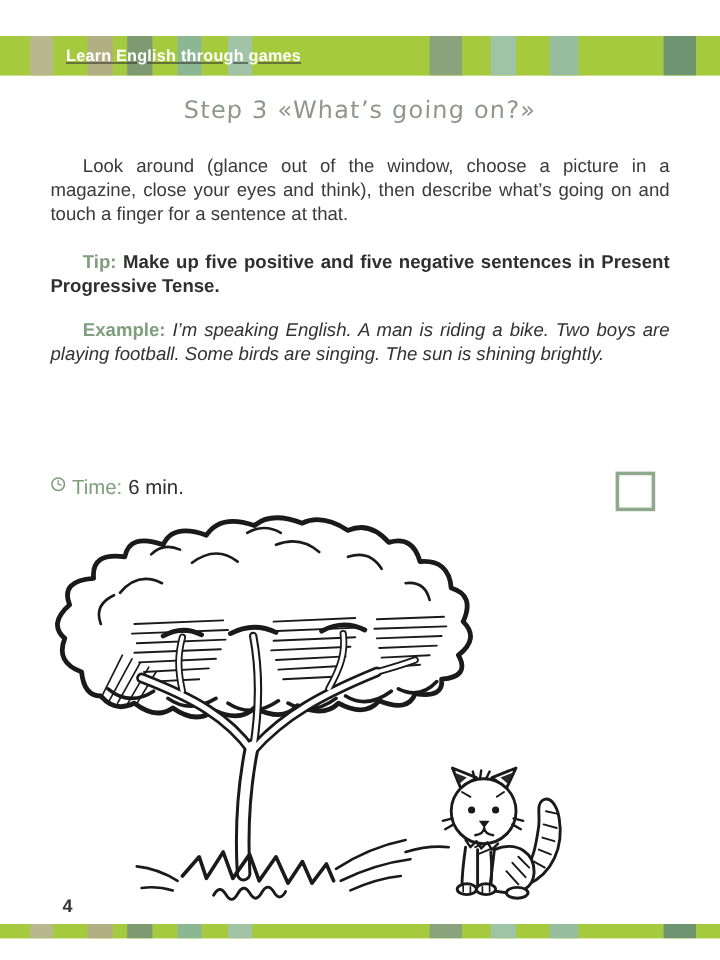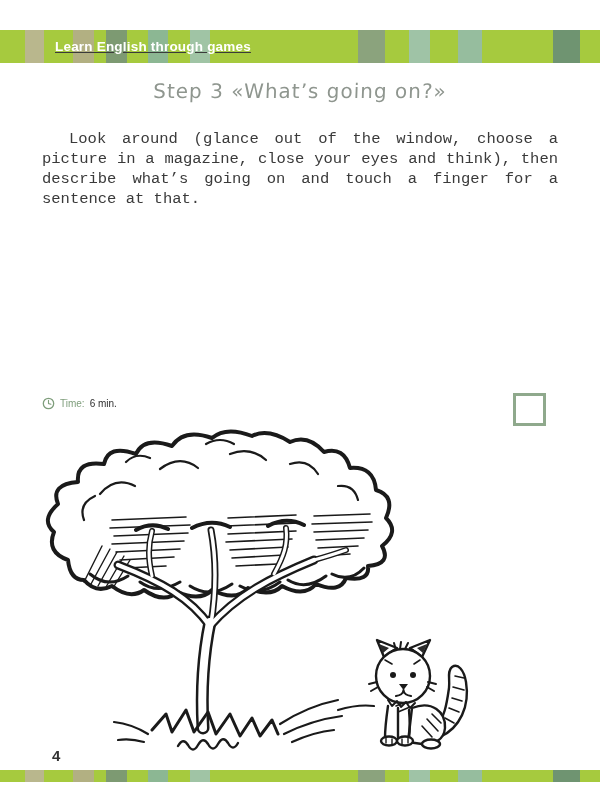--- a/index.html
+++ b/index.html
@@ -16,29 +16,29 @@
 
   
   .step-title{position:absolute;top:79px;left:0;width:100%;text-align:center;
               font-size:20px;letter-spacing:1px;color:#8f968f;
               font-family:"DejaVu Sans",sans-serif;transform:skewX(-2deg);}
 
   
   .text-block{position:absolute;top:129px;left:42px;width:516px;
               font-size:15.5px;line-height:20px;text-align:justify;}
   .text-block p{margin:0;text-indent:27px;}
-  .p-intro{margin-bottom:20px !important;font-family:Liberation Mono, monospace;}
+  .p-intro{margin-bottom:20px !important;}
   .p-tip{margin-bottom:17px !important;font-weight:bold;color:#2f2f2f;}
   .label-green{color:#7f9e7c;font-weight:bold;}
   .p-example{font-style:italic;color:#323232;}
   .p-example .label-green{font-style:normal;}
 
   
-  .time-row{position:absolute;top:397px;left:42px;display:flex;align-items:center;gap:5px;
-            font-size:10px;}
+  .time-row{position:absolute;top:397px;left:42px;display:flex;gap:5px;
+            font-size:17px;}
   .time-label{color:#7f9e7c;}
   .time-value{color:#2e2e2e;}
 
   
   .checkbox{position:absolute;top:393px;left:513px;width:33px;height:33px;
             border:3px solid #8fa98c;background:#fff;box-sizing:border-box;}
 
   
   .tree{position:absolute;top:424px;left:40px;width:360px;height:340px;}
   .cat{position:absolute;top:634px;left:352px;width:130px;height:120px;}
@@ -62,21 +62,25 @@
       <div class="stripe" style="left: 409px; width: 21px; background: rgb(159, 195, 166);"></div>
       <div class="stripe" style="left: 458px; width: 24px; background: rgb(150, 189, 158);"></div>
       <div class="stripe" style="left: 553px; width: 27px; background: rgb(111, 148, 113);"></div>
     </div>
 
   <div class="step-title">Step 3 «What’s going on?»</div>
 
   <div class="text-block">
     <p class="p-intro">Look around (glance out of the window, choose a picture in a magazine, close your eyes and think), then describe what’s going on and touch a finger for a sentence at that.</p>
 
+    <p class="p-tip"><span class="label-green">Tip:</span>
+      <span>Make up five positive and five negative sentences in Present Progressive Tense.</span></p>
 
+    <p class="p-example"><span class="label-green">Example:</span>
+      <span>I’m speaking English. A man is riding a bike. Two boys are playing football. Some birds are singing. The sun is shining brightly.</span></p>
 
   </div>
 
   <div class="time-row">
     <svg class="clock" width="13" height="13" viewBox="0 0 14 14">
       <circle cx="7" cy="7" r="5.6" fill="none" stroke="#7f9e7c" stroke-width="1.4"></circle>
       <path d="M7,3.6 L7,7 L9.6,7.8" fill="none" stroke="#7f9e7c" stroke-width="1.2" stroke-linecap="round"></path>
     </svg>
     <span class="time-label">Time:</span>
     <span class="time-value">6 min.</span>

